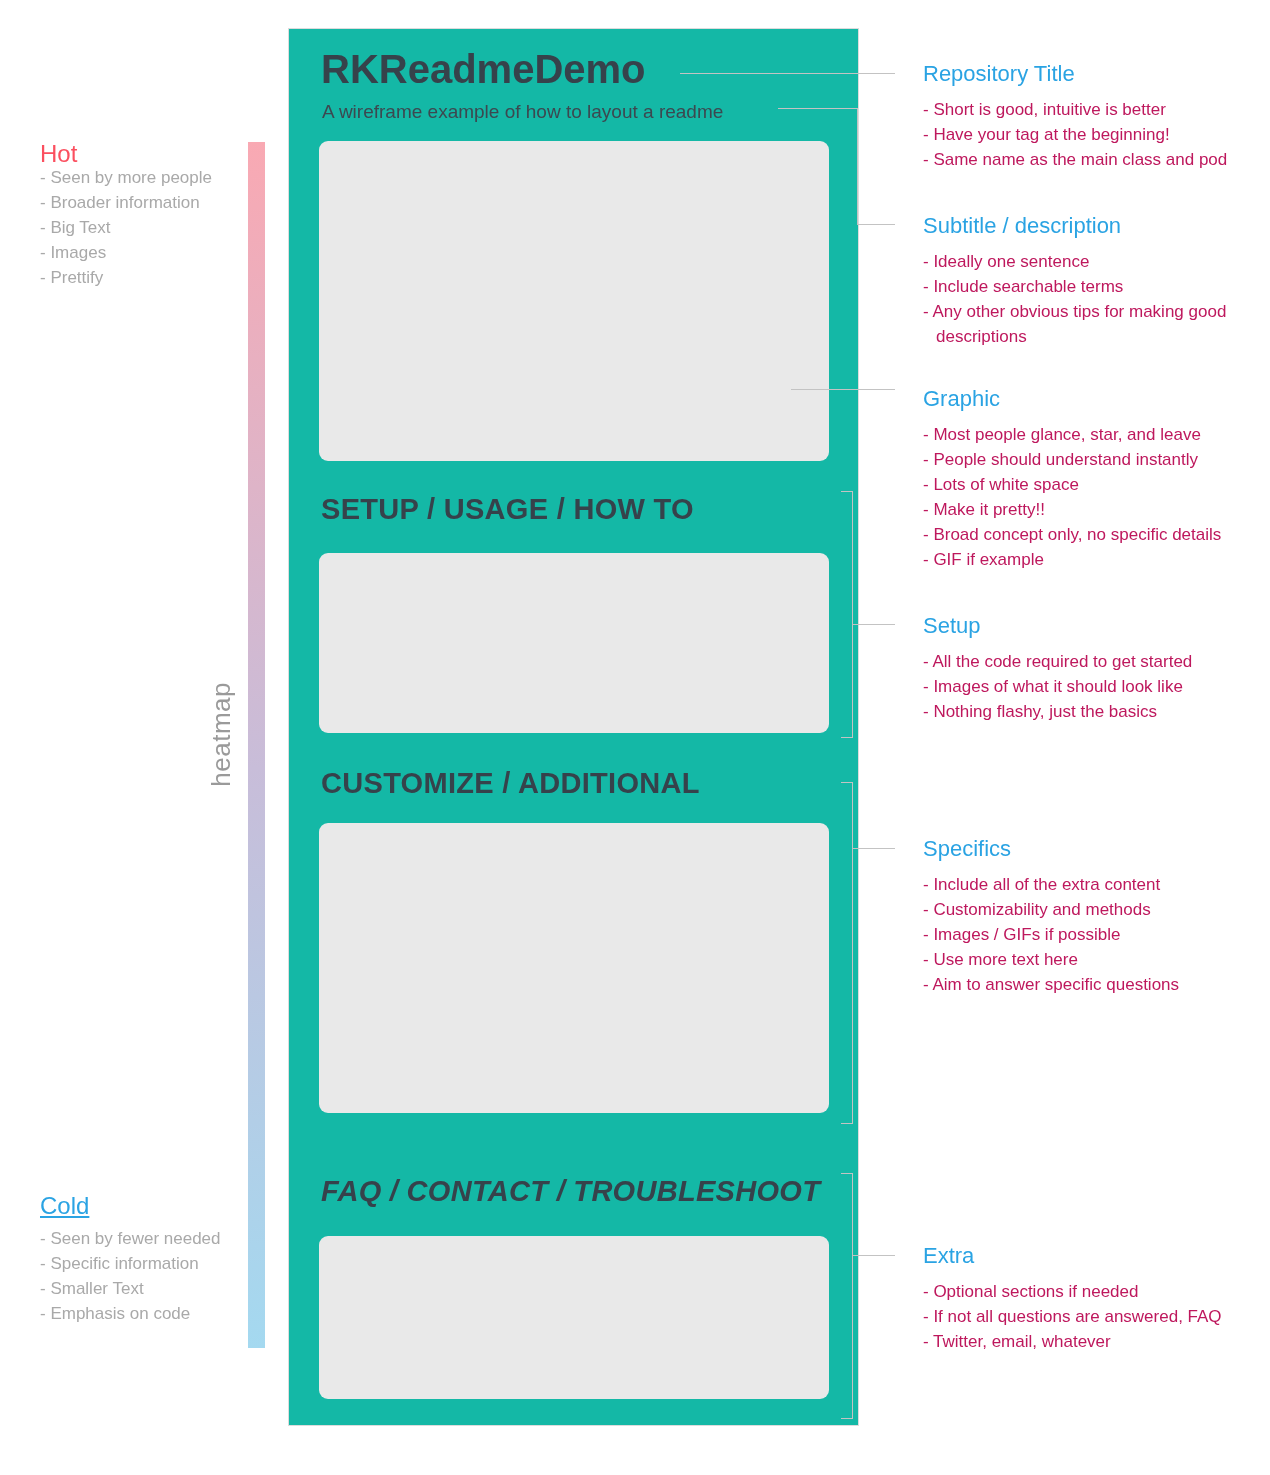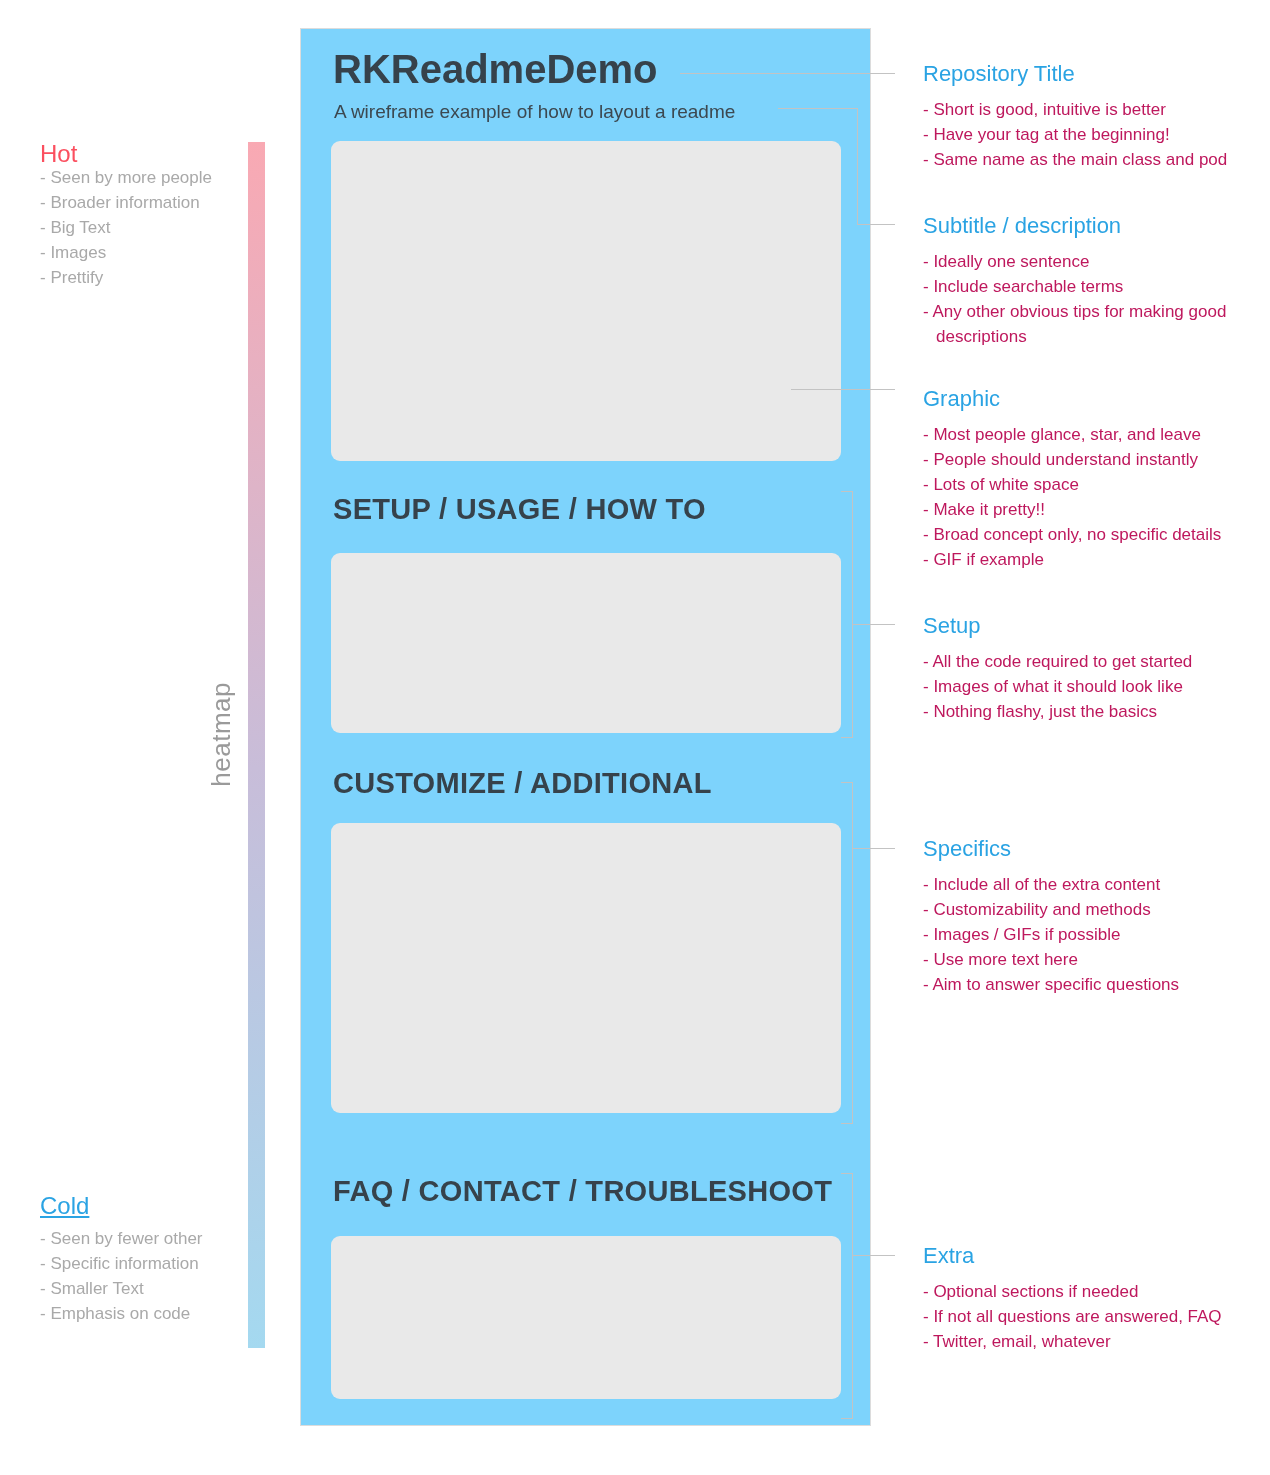--- a/index.html
+++ b/index.html
@@ -11,36 +11,36 @@
   .cold-label{position:absolute;left:40px;top:1192px;font-size:24px;color:#2aa3e3;text-decoration:underline;}
   .side-list{position:absolute;left:40px;color:#a9a9a9;font-size:17px;line-height:25px;}
   .hot-list{top:165px;}
   .cold-list{top:1226px;}
   .heatmap-label{position:absolute;left:206px;top:682px;writing-mode:vertical-rl;
     transform:rotate(180deg);font-size:26px;color:#9a9a9a;letter-spacing:.5px;}
   .gradient-bar{position:absolute;left:248px;top:142px;width:17px;height:1206px;
     background:linear-gradient(to bottom,#f9a9b3 0%,#c8bdd9 52%,#a4d9f0 100%);}
 
   
-  .page{position:absolute;left:300px;top:28px;width:569px;height:1396px;
-    background:#7dd3fc;border:1px solid #dcdcdc;}
+  .page{position:absolute;left:288px;top:28px;width:569px;height:1396px;
+    background:#14b8a6;border:1px solid #dcdcdc;}
   .page-title{position:absolute;left:32px;top:20px;font-size:40px;font-weight:bold;
     color:#36424b;line-height:1;white-space:nowrap;}
   .page-subtitle{position:absolute;left:33px;top:72px;font-size:19px;color:#3c4850;
     white-space:nowrap;}
   .ph-box{position:absolute;left:30px;width:510px;background:#e9e9e9;border-radius:9px;}
   .box-graphic{top:112px;height:320px;}
   .box-setup{top:524px;height:180px;}
   .box-customize{top:794px;height:290px;}
   .box-faq{top:1207px;height:163px;}
   .page-heading{position:absolute;left:32px;font-size:29px;font-weight:bold;
     color:#36424b;line-height:1;white-space:nowrap;letter-spacing:.3px;}
   .h-setup{top:466px;}
   .h-customize{top:740px;}
-  .h-faq{top:1148px;}
+  .h-faq{top:1148px;font-style:italic;}
 
   
   .hline{position:absolute;height:1px;background:#c3c3c3;z-index:3;}
   .vline{position:absolute;width:1px;background:#c3c3c3;z-index:3;}
   .l-title{left:680px;top:73px;width:215px;}
   .l-sub-a{left:778px;top:108px;width:80px;}
   .l-sub-v{left:857px;top:108px;height:117px;}
   .l-sub-b{left:857px;top:224px;width:38px;}
   .l-graphic{left:791px;top:389px;width:104px;}
   .l-setup{left:852px;top:624px;width:43px;}
@@ -76,21 +76,21 @@
     <div class="side-item">- Big Text</div>
     <div class="side-item">- Images</div>
     <div class="side-item">- Prettify</div>
   </div>
 
   <div class="heatmap-label">heatmap</div>
   <div class="gradient-bar"></div>
 
   <div class="cold-label">Cold</div>
   <div class="side-list cold-list">
-    <div class="side-item">- Seen by fewer other</div>
+    <div class="side-item">- Seen by fewer needed</div>
     <div class="side-item">- Specific information</div>
     <div class="side-item">- Smaller Text</div>
     <div class="side-item">- Emphasis on code</div>
   </div>
 
   <div class="page">
     <div class="page-title">RKReadmeDemo</div>
     <div class="page-subtitle">A wireframe example of how to layout a readme</div>
 
     <div class="ph-box box-graphic"></div>

